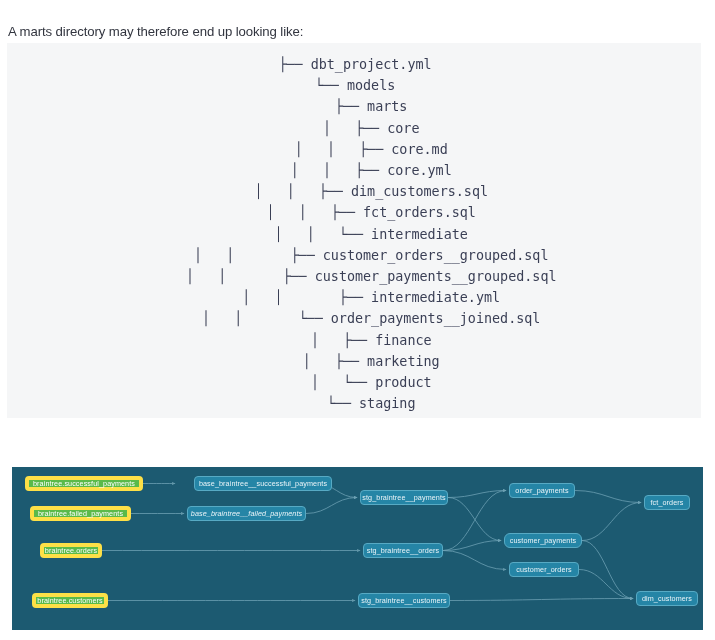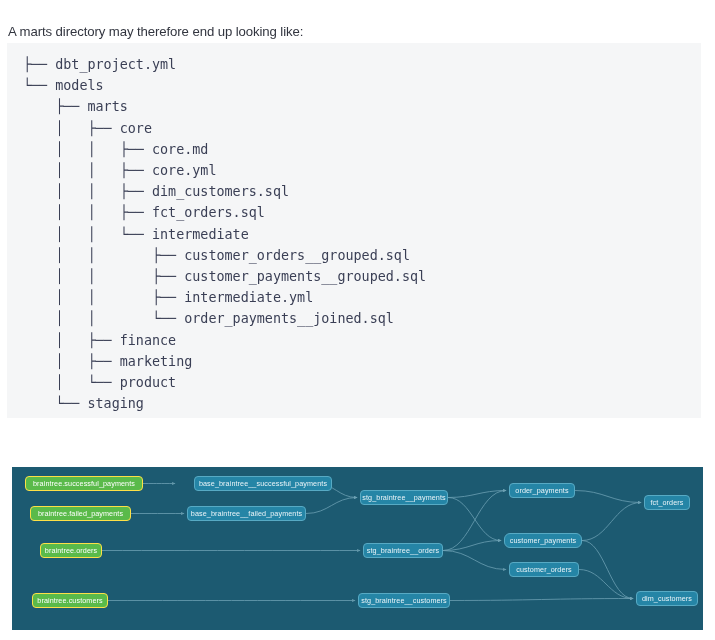--- a/index.html
+++ b/index.html
@@ -49,20 +49,21 @@
     overflow: hidden;
   }
   .codeblock pre {
     margin: 0;
     font-family: "DejaVu Sans Mono", "Liberation Mono", monospace;
     font-size: 13.4px;
     line-height: 21.2px;
     color: #3a3f55;
     white-space: pre;
     letter-spacing: 0px;
+    text-align: center;
   }
 
   
   .dag-panel {
     position: absolute;
     left: 12px;
     top: 467px;
     width: 691px;
     height: 163px;
     background: #1c5a71;
@@ -86,21 +87,21 @@
     display: flex;
     align-items: center;
     justify-content: center;
     padding: 0 6px;
     height: 15px;
     white-space: nowrap;
     font-family: "Liberation Sans", sans-serif;
   }
   .dag-node.source {
     background: #5aba4a;
-    border: 1px solid #fde047;
+    border: 4px solid #fde047;
     color: #ffffff;
   }
   .dag-node.model {
     background: #2585a6;
     border: 1px solid #57aac4;
     color: #eaf4f8;
   }
   .edge {
     fill: none;
     stroke: #6fa3b5;
@@ -172,21 +173,21 @@
         </div>
         <div class="dag-node source" style="left: 28px; top: 76px; width: 62px;">
           <span>braintree.orders</span>
         </div>
         <div class="dag-node source" style="left: 20px; top: 126px; width: 76px;">
           <span>braintree.customers</span>
         </div>
         <div class="dag-node model" style="left: 182px; top: 9px; width: 138px;">
           <span>base_braintree__successful_payments</span>
         </div>
-        <div class="dag-node model" style="left: 175px; top: 39px; width: 119px;">
+        <div class="dag-node model" style="left: 175px; top: 39px; width: 119px; font-style: italic;">
           <span>base_braintree__failed_payments</span>
         </div>
         <div class="dag-node model" style="left: 348px; top: 23px; width: 88px;">
           <span>stg_braintree__payments</span>
         </div>
         <div class="dag-node model" style="left: 351px; top: 76px; width: 80px;">
           <span>stg_braintree__orders</span>
         </div>
         <div class="dag-node model" style="left: 346px; top: 126px; width: 92px;">
           <span>stg_braintree__customers</span>

